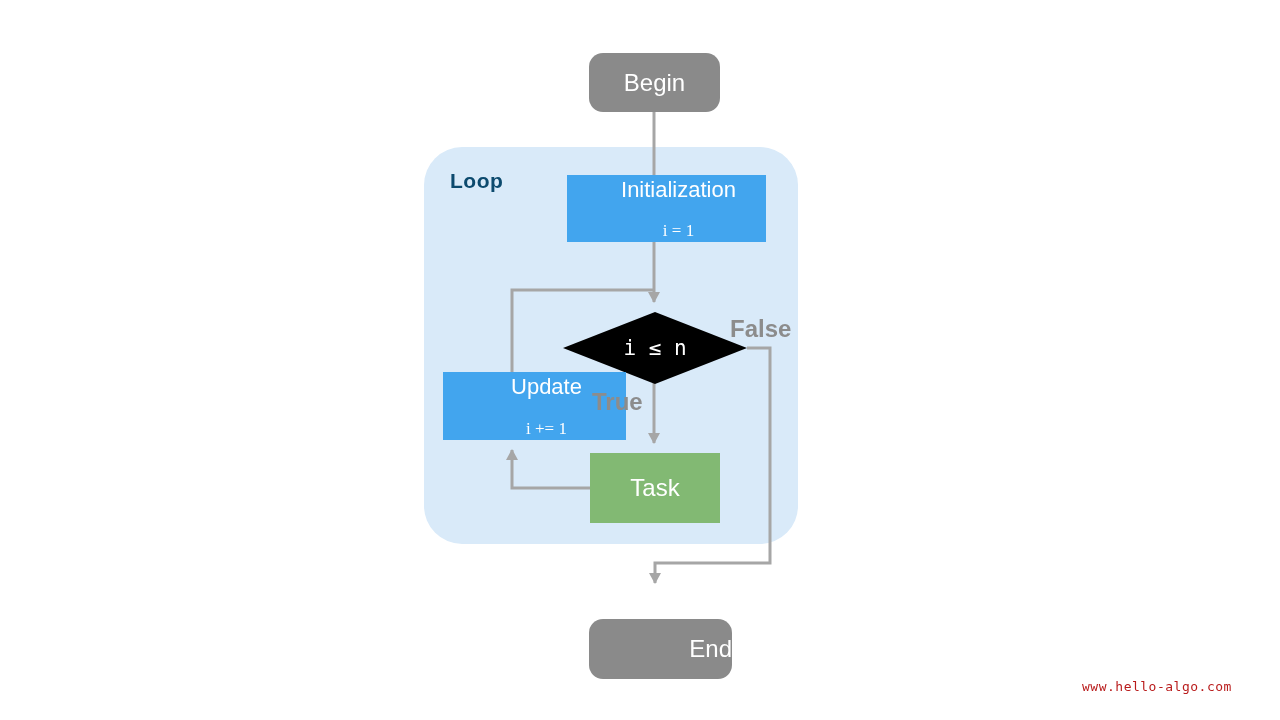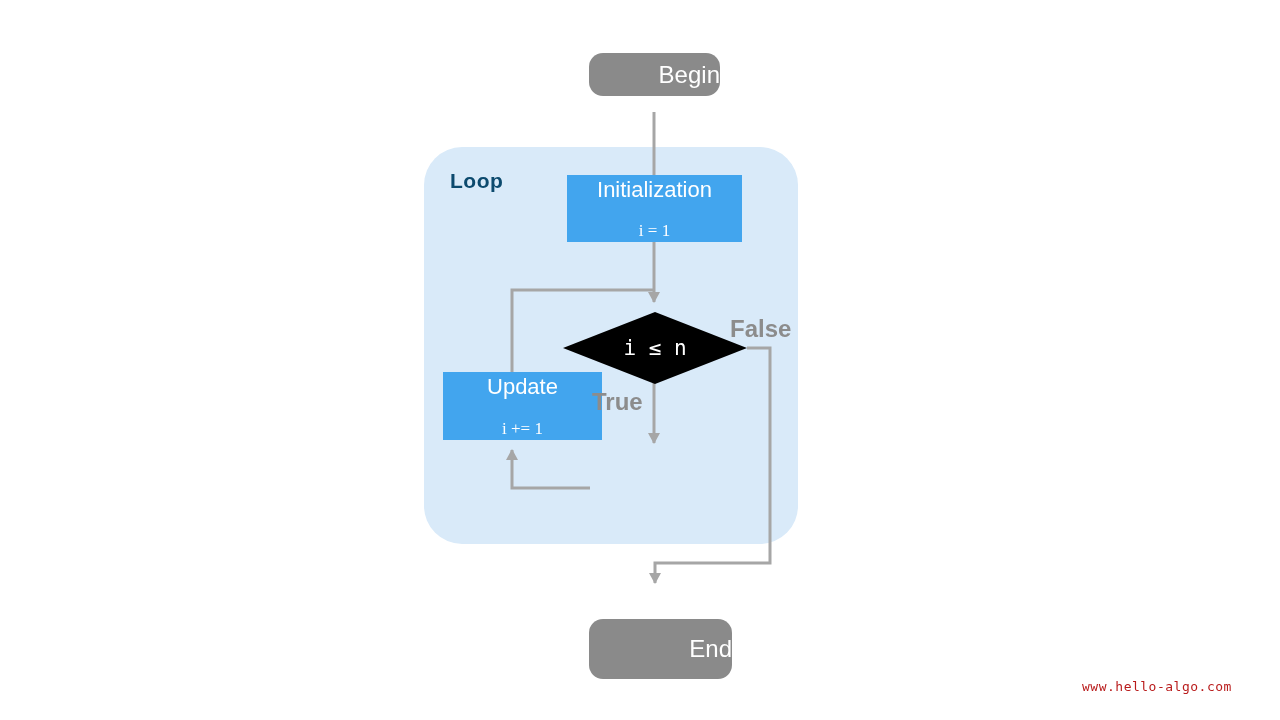--- a/index.html
+++ b/index.html
@@ -50,24 +50,25 @@
     color: #ffffff;
     z-index: 2;
     line-height: 1.25;
     text-align: center;
   }
   .terminal {
     background: #8A8A8A;
     border-radius: 14px;
     font-size: 24px;
   }
-  .node-begin { left: 589px; top: 53px;  width: 131px; height: 43px; align-items: flex-end; }
+  .node-begin { left: 589px; top: 53px;  width: 131px; height: 59px; }
   .node-end   { left: 589px; top: 619px; width: 143px; height: 60px; align-items: flex-end; }
   .process {
     background: #42A5EE;
+    padding-left: 24px;
   }
   .node-init   { left: 567px; top: 175px; width: 175px; height: 67px; font-size: 22px; }
   .node-update { left: 443px; top: 372px; width: 159px; height: 68px; font-size: 22px; }
   .node-task {
     left: 590px; top: 453px; width: 130px; height: 70px;
     background: #82B973;
     font-size: 24px;
   }
   .diamond {
     left: 563px; top: 312px; width: 184px; height: 72px;
@@ -142,20 +143,23 @@
 
   <div class="node diamond">
     <span>i ≤ n</span>
   </div>
 
   <div class="node process node-update">
     <span>Update</span>
     <span class="code">i += 1</span>
   </div>
 
+  <div class="node node-task">
+    <span>Task</span>
+  </div>
 
   <div class="node terminal node-end">
     <span>End</span>
   </div>
 
   <div class="edge-label label-true">True</div>
 
   <div class="edge-label label-false">False</div>
 
   <div class="watermark">www.hello-algo.com</div>

